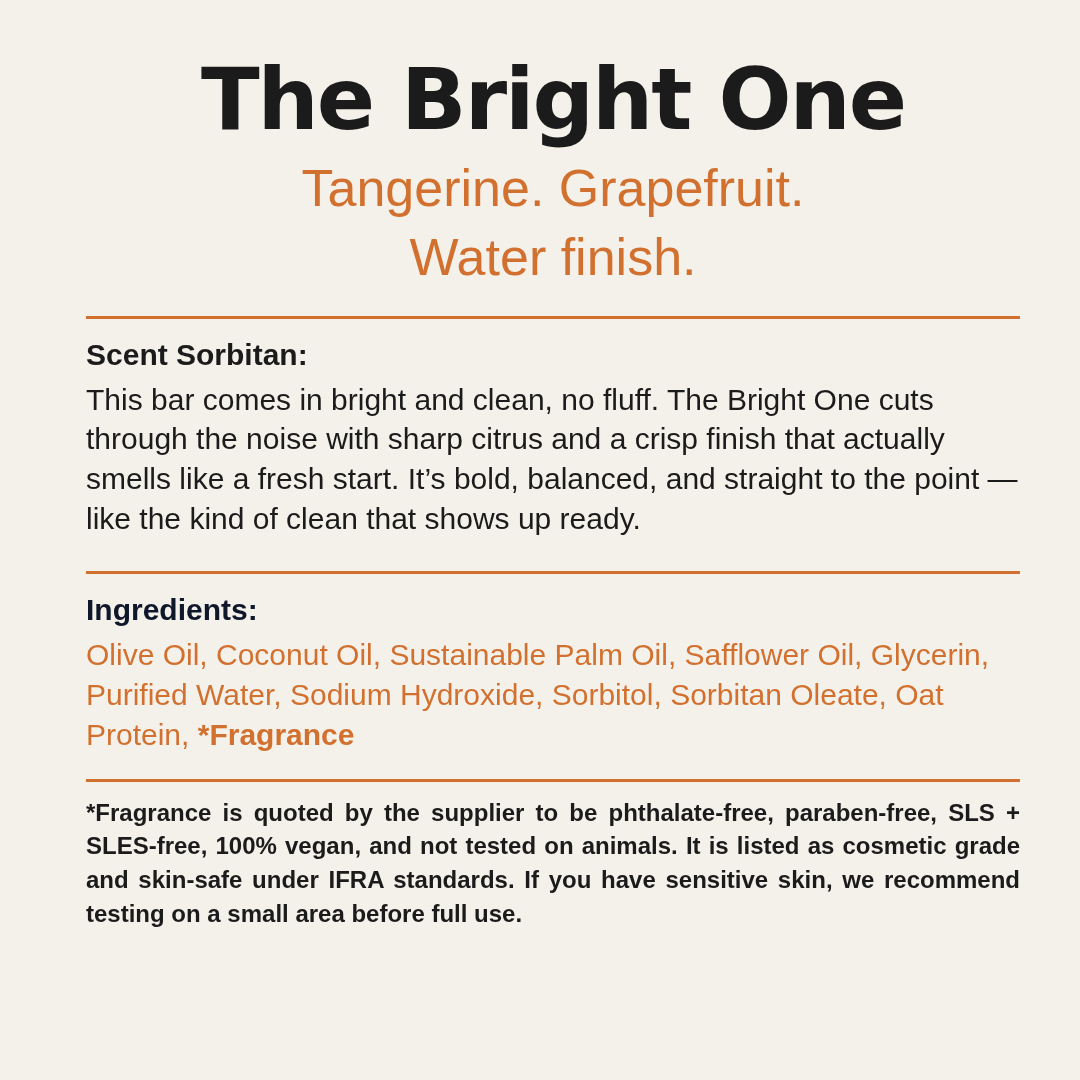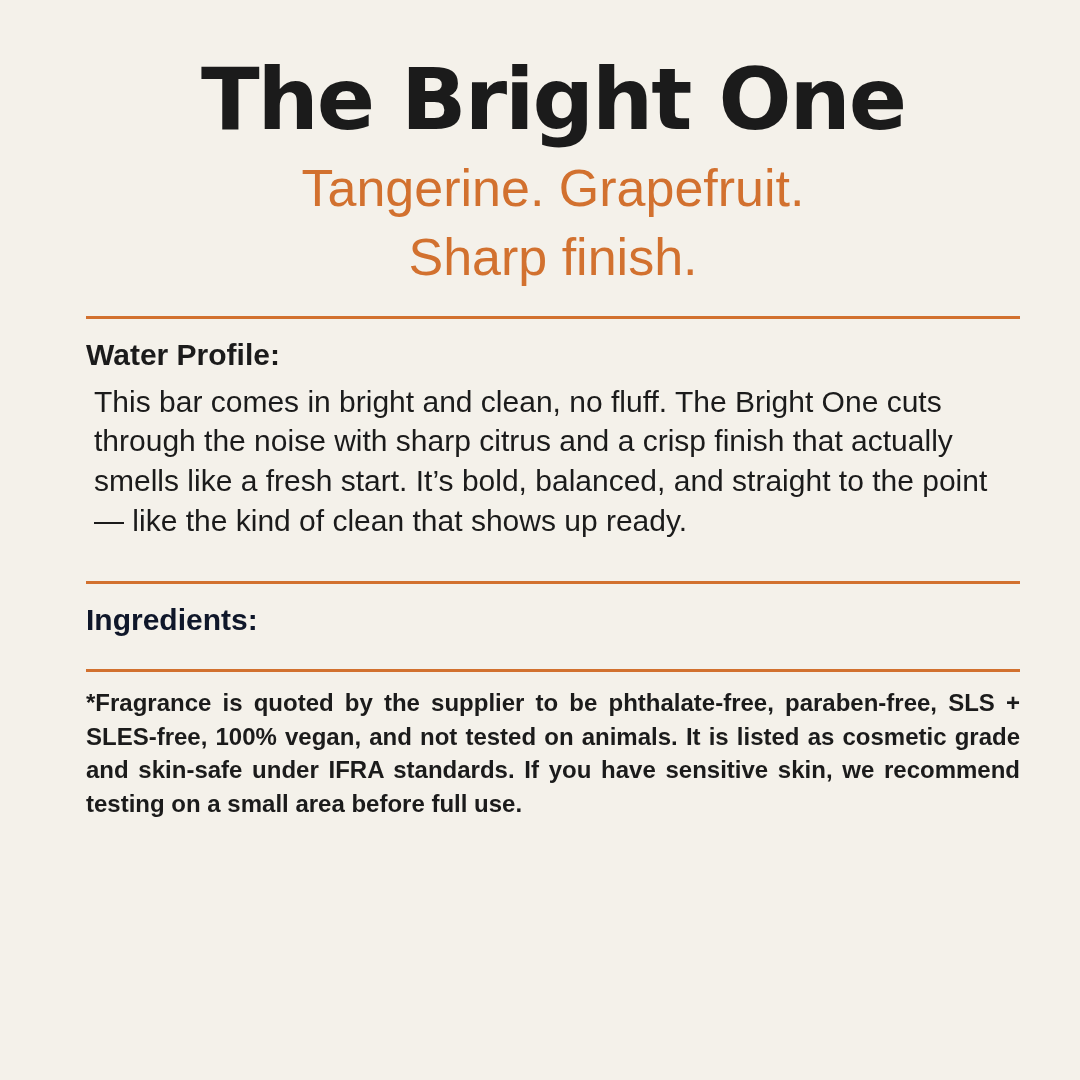--- a/index.html
+++ b/index.html
@@ -60,21 +60,21 @@
     line-height: 1.3;
   }
   .section-heading.accent {
     color: #0f172a;
   }
   .body-text {
     font-family: "Liberation Sans", "DejaVu Sans", sans-serif;
     font-size: 30px;
     line-height: 1.33;
     color: #1b1b1b;
-    margin: 8px;
+    margin: 0;
   }
   .body-text.accent {
     color: #d2712f;
   }
   .ingredients-text .frag-star {
     font-weight: bold;
   }
   .disclaimer {
     font-family: "Liberation Sans", "DejaVu Sans", sans-serif;
     font-weight: bold;
@@ -89,35 +89,36 @@
 </style>
 </head>
 <body>
 
 <div class="card">
 
   <h1 class="title">The Bright One</h1>
 
   <div class="subtitle">
     <span class="line">Tangerine. Grapefruit.</span>
-    <span class="line">Sharp finish.</span>
+    <span class="line">Water finish.</span>
   </div>
 
   <hr class="rule">
 
   <div class="section">
-    <div class="section-heading">Water Profile:</div>
+    <div class="section-heading">Scent Sorbitan:</div>
     <p class="body-text">This bar comes in bright and clean, no fluff. The Bright One cuts through the noise with sharp citrus and a crisp finish that actually smells like a fresh start. It’s bold, balanced, and straight to the point — like the kind of clean that shows up ready.</p>
   </div>
 
   <div class="spacer-md"></div>
   <hr class="rule">
 
   <div class="section">
     <div class="section-heading accent">Ingredients:</div>
+    <p class="body-text accent ingredients-text"><span>Olive Oil, Coconut Oil, Sustainable Palm Oil, Safflower Oil, Glycerin, Purified Water, Sodium Hydroxide, Sorbitol, Sorbitan Oleate, Oat Protein, </span><span class="frag-star">*Fragrance</span></p>
   </div>
 
   <div class="spacer-sm"></div>
   <hr class="rule">
 
   <p class="disclaimer">*Fragrance is quoted by the supplier to be phthalate-free, paraben-free, SLS + SLES-free, 100% vegan, and not tested on animals. It is listed as cosmetic grade and skin-safe under IFRA standards. If you have sensitive skin, we recommend testing on a small area before full use.</p>
 
 </div>
 
 </body></html>

